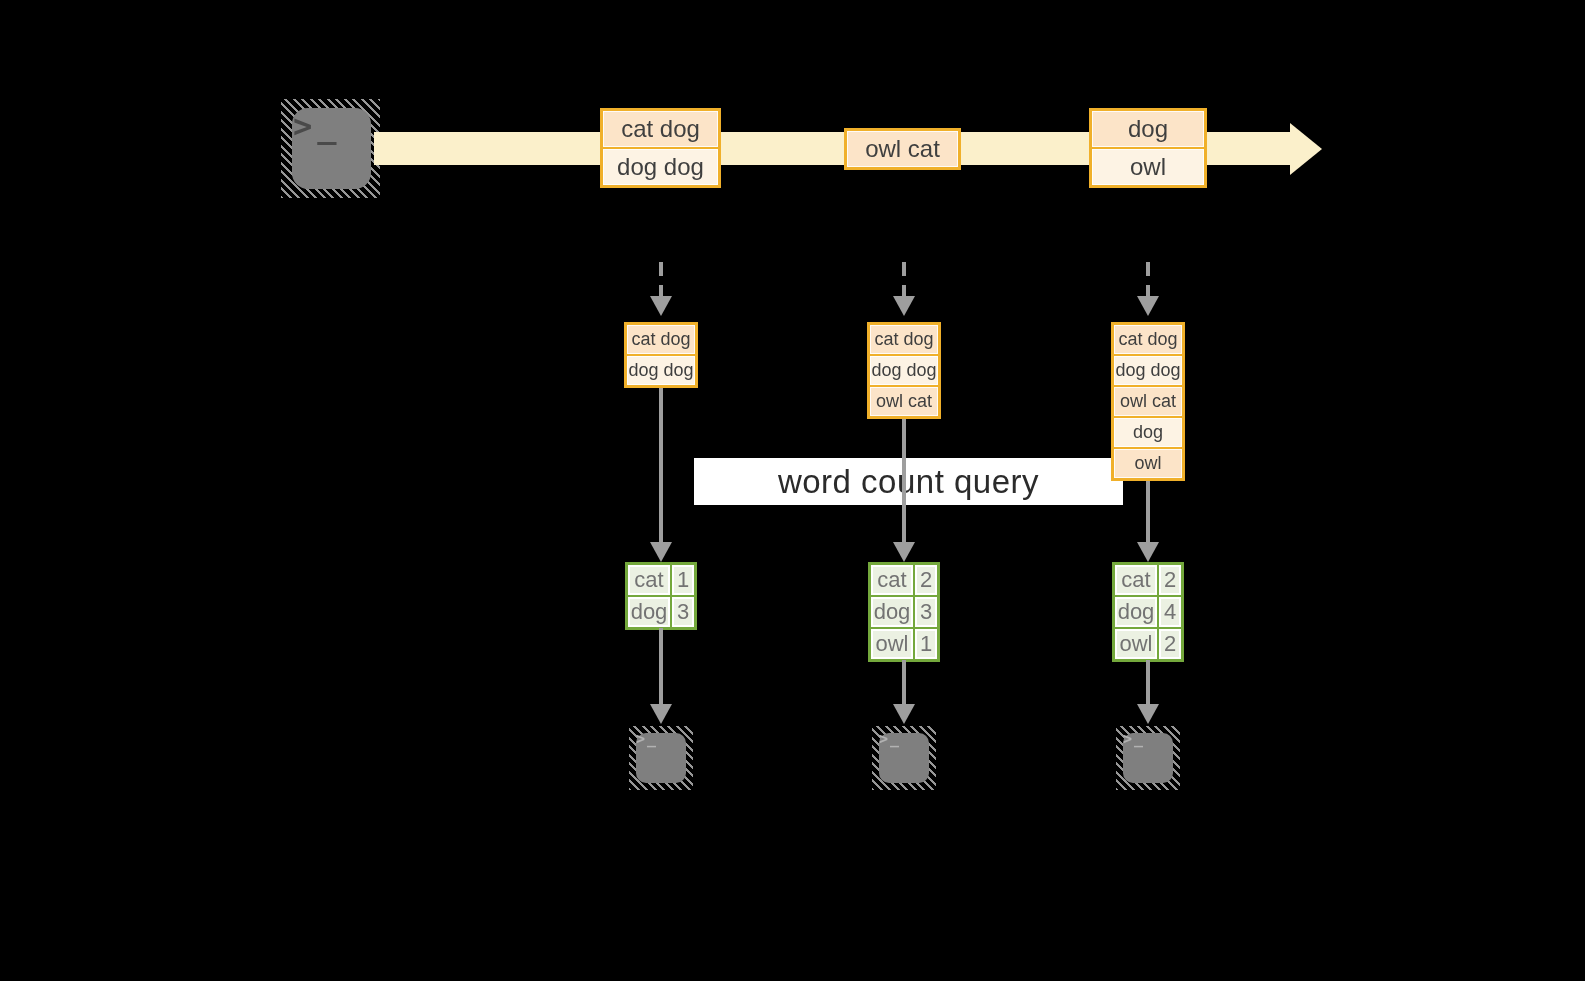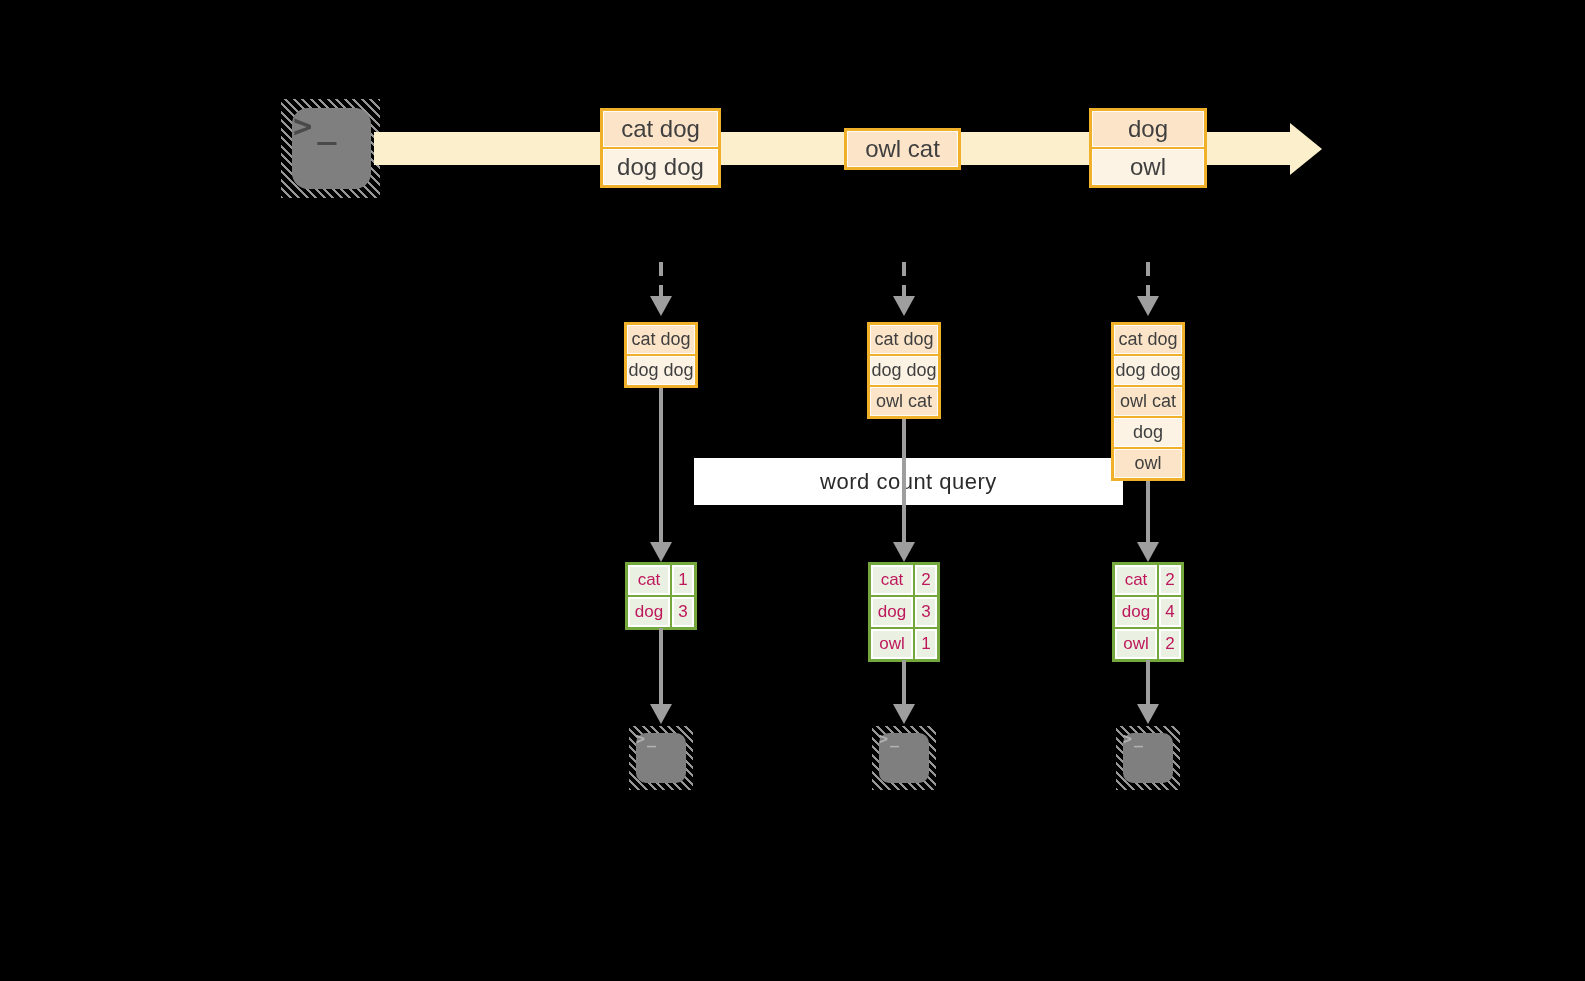--- a/index.html
+++ b/index.html
@@ -45,31 +45,31 @@
   .dline{position:absolute;width:4px;z-index:3;top:262px;height:34px;
          background:repeating-linear-gradient(180deg,#9e9e9e 0 14px,transparent 14px 23px);}
   .ahead{position:absolute;width:0;height:0;z-index:3;
          border-left:11px solid transparent;border-right:11px solid transparent;
          border-top:20px solid #9e9e9e;}
   .dhead{top:296px;}
 
   
   .qband{position:absolute;left:694px;top:458px;width:429px;height:47px;background:#fff;z-index:1;
          display:flex;align-items:center;justify-content:center;}
-  .qband span{font-size:22px;color:#2b2b2b;letter-spacing:.5px;}
+  .qband span{font-size:33px;color:#2b2b2b;letter-spacing:.5px;}
 
   
   .gtable{position:absolute;top:562px;width:66px;background:#74a83c;padding:3px;
           display:flex;flex-direction:column;gap:2px;z-index:2;}
   .gt-1{left:625px;}
   .gt-2{left:868px;}
   .gt-3{left:1112px;}
   .grow{display:flex;gap:2px;height:30px;}
   .gcell{background:#ebf1e2;box-shadow:inset 0 0 0 2px #fff;display:flex;align-items:center;
-         justify-content:center;font-size:17px;color:#be185d;}
+         justify-content:center;font-size:22px;color:#737373;}
   .gword{flex:1;}
   .gnum{width:22px;}
 </style>
 </head>
 <body>
 
 <div id="stage">
 
   <div class="term term-big">
     <div class="scr"></div>

